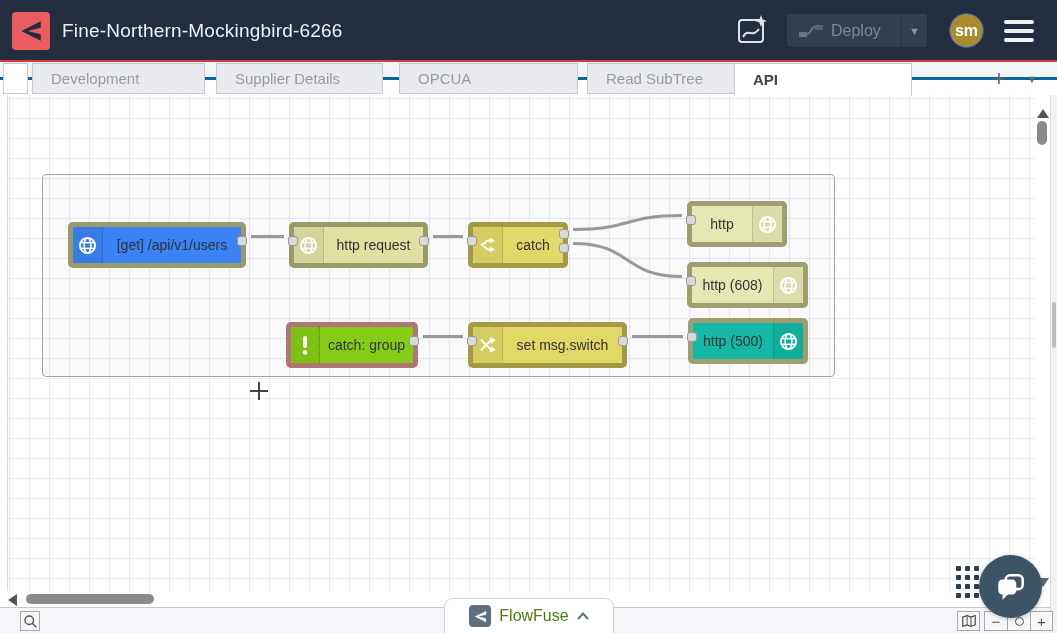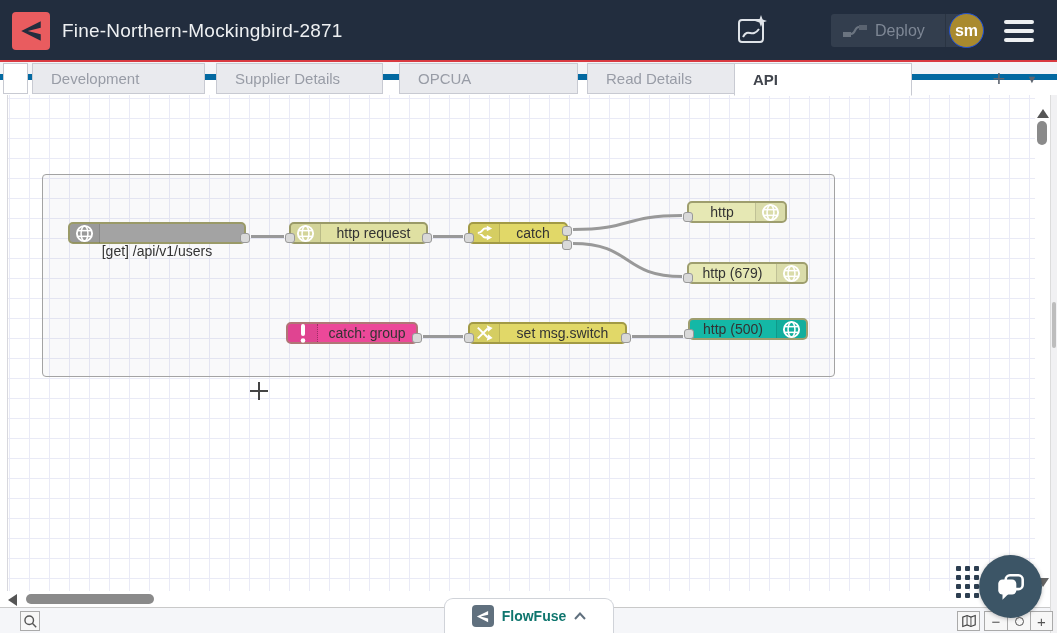--- a/index.html
+++ b/index.html
@@ -4,45 +4,45 @@
 <style>
   * { margin:0; padding:0; box-sizing:border-box; }
   html,body { width:1057px; height:633px; overflow:hidden; font-family:"Liberation Sans", sans-serif; background:#fff; }
   #app { position:relative; width:1057px; height:633px; }
 
   
   #header { position:absolute; top:0; left:0; width:1057px; height:62px; background:#222d3e; border-bottom:2px solid #d93a41; display:flex; align-items:center; }
   .logo { position:absolute; left:12px; top:12px; width:38px; height:38px; background:#e95c5f; border-radius:4px; display:flex; align-items:center; justify-content:center; }
   .app-title { position:absolute; left:62px; top:0; height:62px; display:flex; align-items:center; color:#eef0f2; font-size:19px; font-weight:500; letter-spacing:.2px; }
   .assistant-btn { position:absolute; left:736px; top:13px; width:32px; height:34px; cursor:pointer; }
-  .deploy-btn { position:absolute; left:787px; top:14px; width:140px; height:33px; background:#333e4e; border-radius:3px; display:flex; align-items:center; color:#7e8795;margin-left:44px; }
+  .deploy-btn { position:absolute; left:787px; top:14px; width:140px; height:33px; background:#333e4e; border-radius:3px; display:flex; align-items:center; color:#7e8795; }
   .deploy-main { display:flex; align-items:center; gap:8px; padding:0 10px 0 12px; flex:1; }
   .deploy-label { font-size:16px; }
   .deploy-caret { width:26px; height:33px; display:flex; align-items:center; justify-content:center; border-left:1px solid #2a3442; font-size:11px; color:#8a93a0; }
   .avatar { position:absolute; left:949px; top:13px; width:35px; height:35px; border-radius:50%; background:#a98a2e; border:1px solid #1d4ed8; color:#fff; font-weight:bold; font-size:16px; display:flex; align-items:center; justify-content:center; cursor:pointer; }
   .hamburger { position:absolute; left:1004px; top:20px; width:30px; height:22px; display:flex; flex-direction:column; justify-content:space-between; cursor:pointer; }
   .hamburger span { display:block; height:4px; background:#eef0f2; border-radius:2px; }
 
   
-  #tabbar { position:absolute; top:62px; left:0; width:1057px; height:18px; background:#f3f4f7; border-bottom:6px solid #0369a1; }
+  #tabbar { position:absolute; top:62px; left:0; width:1057px; height:18px; background:#f3f4f7; border-bottom:3px solid #0369a1; }
   .tab-left-box { position:absolute; left:3px; top:1px; width:25px; height:31px; background:#fff; border:1px solid #c8cad2; }
   .tab { position:absolute; top:1px; height:31px; background:#e9eaee; border:1px solid #c8cad2; display:flex; align-items:center; padding-left:18px; font-size:15px; color:#989ca6; cursor:pointer; }
   .tab.active { background:#fff; border-bottom:1px solid #fff; height:33px; color:#41454d; font-weight:bold; z-index:2; }
   .tab-add { position:absolute; left:985px; top:2px; width:28px; height:29px; display:flex; align-items:center; justify-content:center; font-size:22px; color:#5d6570; cursor:pointer; }
   .tab-menu { position:absolute; left:1020px; top:2px; width:24px; height:29px; display:flex; align-items:center; justify-content:center; font-size:11px; color:#5d6570; cursor:pointer; }
 
   
   #canvas { position:absolute; top:95px; left:0; width:1035px; height:496px; background:#fff; overflow:hidden; }
   .grid { position:absolute; left:7px; top:0; right:0; bottom:0; border-left:1px solid #d8d8de;
     background-image: linear-gradient(#e9eaf6 1px, transparent 1px), linear-gradient(90deg, #e9eaf6 1px, transparent 1px);
     background-size: 20px 20px; background-position: 1px 3px; }
   .group-box { position:absolute; border:1px solid #a3a3a3; border-radius:4px; background:rgba(120,125,135,0.045); }
   #wires { position:absolute; left:0; top:0; pointer-events:none; }
 
-  .node { position:absolute; height:22px; border:2px solid #0c4a6e; border-radius:5px; display:flex; align-items:stretch; font-size:14px; color:#333; cursor:pointer; }
+  .node { position:absolute; height:46px; border:5px solid #0c4a6e; border-radius:5px; display:flex; align-items:stretch; font-size:14px; color:#333; cursor:pointer; }
   .node .icon-area { width:30px; display:flex; align-items:center; justify-content:center; background:rgba(0,0,0,0.05); border-right:1px solid rgba(0,0,0,0.12); border-radius:4px 0 0 4px; }
   .node.icon-right { flex-direction:row-reverse; }
   .node.icon-right .icon-area { border-right:none; border-left:1px solid rgba(0,0,0,0.12); border-radius:0 4px 4px 0; }
   .node.type-catch .icon-area { border-right:1px dotted rgba(0,0,0,0.3); }
   .node .label { flex:1; display:flex; align-items:center; justify-content:center; padding:0 8px; white-space:nowrap; }
   .port { position:absolute; width:10px; height:10px; background:#d9d9d9; border:1px solid #999; border-radius:3px; }
   .port.in { left:-6px; top:9px; }
   .port.out { right:-6px; top:9px; }
   .port.out0of2 { right:-6px; top:2px; }
   .port.out1of2 { right:-6px; top:16px; }
@@ -68,37 +68,37 @@
   .btn-search { left:20px; width:20px; }
   .btn-map { left:957px; width:23px; }
   .btn-zoom-out { left:984px; width:23px; border-right:none; font-size:15px; }
   .btn-zoom-reset { left:1007px; width:23px; border-right:none; }
   .btn-zoom-in { left:1030px; width:23px; font-size:15px; }
   .zoom-reset-circle { width:9px; height:9px; border:1.5px solid #555; border-radius:50%; }
 
   
   .ff-badge { position:absolute; left:444px; top:598px; width:170px; height:35px; background:#fff; border:1px solid #d0d3d9; border-bottom:none; border-radius:9px 9px 0 0; display:flex; align-items:center; justify-content:center; gap:8px; cursor:pointer; z-index:5; }
   .ff-logo-sq { width:22px; height:22px; background:#60707e; border-radius:4px; display:flex; align-items:center; justify-content:center; }
-  .ff-text { color:#0f766e; font-size:14px; font-weight:bold; }
+  .ff-text { color:#4d7c0f; font-size:16px; font-weight:normal; }
   .drag-dots { position:absolute; left:956px; top:566px; width:21px; height:41px; display:grid; grid-template-columns:repeat(3,5px); grid-template-rows:repeat(4,5px); gap:4px; cursor:grab; z-index:6; }
   .drag-dots span { width:5px; height:5px; background:#2c3e50; border-radius:1px; }
   .chat-bubble { position:absolute; left:979px; top:555px; width:63px; height:63px; border-radius:50%; background:#3c5566; display:flex; align-items:center; justify-content:center; cursor:pointer; z-index:7; box-shadow:0 1px 4px rgba(0,0,0,0.25); }
 </style>
 </head>
 <body>
 
 <div id="app">
 
   <div id="header">
     <div class="logo">
       <svg width="26" height="26" viewBox="0 0 24 24">
         <path d="M3 12 L21 3 L21 9 L9 12 L21 15 L21 21 Z" fill="#222d3e"></path>
       </svg>
     </div>
-    <div class="app-title">Fine-Northern-Mockingbird-2871</div>
+    <div class="app-title">Fine-Northern-Mockingbird-6266</div>
     <div class="assistant-btn">
       <svg width="32" height="34" viewBox="0 0 32 34">
         <rect x="3" y="7" width="24" height="22" rx="3" fill="none" stroke="#dfe3e8" stroke-width="2"></rect>
         <path d="M7 24 C12 14 16 26 23 16" fill="none" stroke="#dfe3e8" stroke-width="2"></path>
         <path d="M25 2 L26.6 6.4 L31 8 L26.6 9.6 L25 14 L23.4 9.6 L19 8 L23.4 6.4 Z" fill="#dfe3e8"></path>
       </svg>
     </div>
     <div class="deploy-btn">
       <div class="deploy-main">
         <svg width="24" height="16" viewBox="0 0 24 16">
@@ -124,21 +124,21 @@
         <div class="tab" style="left: 32px; width: 173px;">
           <span>Development</span>
         </div>
         <div class="tab" style="left: 216px; width: 167px;">
           <span>Supplier Details</span>
         </div>
         <div class="tab" style="left: 399px; width: 179px;">
           <span>OPCUA</span>
         </div>
         <div class="tab" style="left: 587px; width: 180px;">
-          <span>Read Details</span>
+          <span>Read SubTree</span>
         </div>
         <div class="tab active" style="left: 734px; width: 178px;">
           <span>API</span>
         </div>
       </div>
     <div class="tab-add">+</div>
     <div class="tab-menu">▼</div>
   </div>
 
   <div id="canvas">
@@ -146,21 +146,21 @@
     <div class="group-box" id="group-box" style="left: 42px; top: 79px; width: 793px; height: 203px;"></div>
     <svg id="wires" width="1035" height="496">
         <path d="M 251 141.5 C 286 141.5, 249 141.5, 284 141.5" fill="none" stroke="#999999" stroke-width="3"></path>
         <path d="M 433 141.5 C 468 141.5, 428 141.5, 463 141.5" fill="none" stroke="#999999" stroke-width="3"></path>
         <path d="M 573 134.5 C 632.95 134.5, 622.05 120.5, 682 120.5" fill="none" stroke="#999999" stroke-width="3"></path>
         <path d="M 573 148.5 C 632.95 148.5, 622.05 181.5, 682 181.5" fill="none" stroke="#999999" stroke-width="3"></path>
         <path d="M 423 241.5 C 458 241.5, 428 241.5, 463 241.5" fill="none" stroke="#999999" stroke-width="3"></path>
         <path d="M 632 241.5 C 667 241.5, 648 241.5, 683 241.5" fill="none" stroke="#999999" stroke-width="3"></path>
       </svg>
     <div id="nodes-layer">
-        <div class="node type-http-in" style="left: 68px; top: 127px; width: 178px; background: #a3a3a3; border-color: rgb(154, 154, 104); flex-direction: column;">
+        <div class="node type-http-in" style="left: 68px; top: 127px; width: 178px; background: #3b82f6; border-color: rgb(154, 154, 104);">
           <div class="icon-area">
             <svg width="19" height="19" viewBox="0 0 20 20">
               <circle cx="10" cy="10" r="8" fill="none" stroke="#fff" stroke-width="2"></circle>
               <ellipse cx="10" cy="10" rx="3.6" ry="8" fill="none" stroke="#fff" stroke-width="1.6"></ellipse>
               <line x1="2.5" y1="7" x2="17.5" y2="7" stroke="#fff" stroke-width="1.6"></line>
               <line x1="2.5" y1="13" x2="17.5" y2="13" stroke="#fff" stroke-width="1.6"></line>
             </svg>
           </div>
           <span class="label">[get] /api/v1/users</span>
           <span class="port out"></span>
@@ -205,24 +205,24 @@
         </div>
         <div class="node type-http-response icon-right" style="left: 687px; top: 167px; width: 121px; background: rgb(230, 232, 180); border-color: rgb(158, 158, 110);">
           <div class="icon-area">
             <svg width="19" height="19" viewBox="0 0 20 20">
               <circle cx="10" cy="10" r="8" fill="none" stroke="#fff" stroke-width="2"></circle>
               <ellipse cx="10" cy="10" rx="3.6" ry="8" fill="none" stroke="#fff" stroke-width="1.6"></ellipse>
               <line x1="2.5" y1="7" x2="17.5" y2="7" stroke="#fff" stroke-width="1.6"></line>
               <line x1="2.5" y1="13" x2="17.5" y2="13" stroke="#fff" stroke-width="1.6"></line>
             </svg>
           </div>
-          <span class="label">http (679)</span>
-          <span class="port in"></span>
-        </div>
-        <div class="node type-catch" style="left: 286px; top: 227px; width: 132px; background: #ec4899; border-color: rgb(176, 118, 118);">
+          <span class="label">http (608)</span>
+          <span class="port in"></span>
+        </div>
+        <div class="node type-catch" style="left: 286px; top: 227px; width: 132px; background: #84cc16; border-color: rgb(176, 118, 118);">
           <div class="icon-area">
             <svg width="8" height="20" viewBox="0 0 8 20">
               <rect x="2" y="1" width="4" height="12" rx="2" fill="#fff"></rect>
               <circle cx="4" cy="17.5" r="2.3" fill="#fff"></circle>
             </svg>
           </div>
           <span class="label">catch: group</span>
           <span class="port out"></span>
         </div>
         <div class="node type-change" style="left: 468px; top: 227px; width: 159px; background: rgb(225, 216, 104); border-color: rgb(162, 154, 69);">

